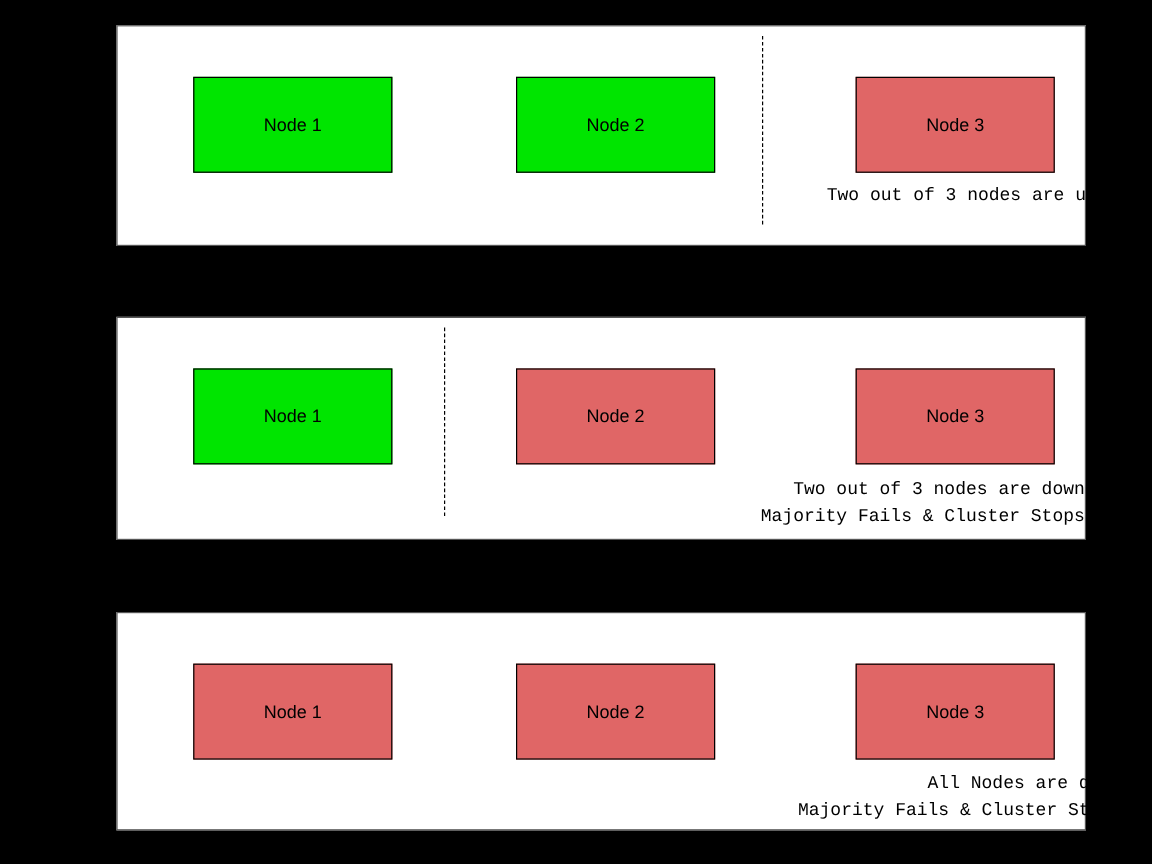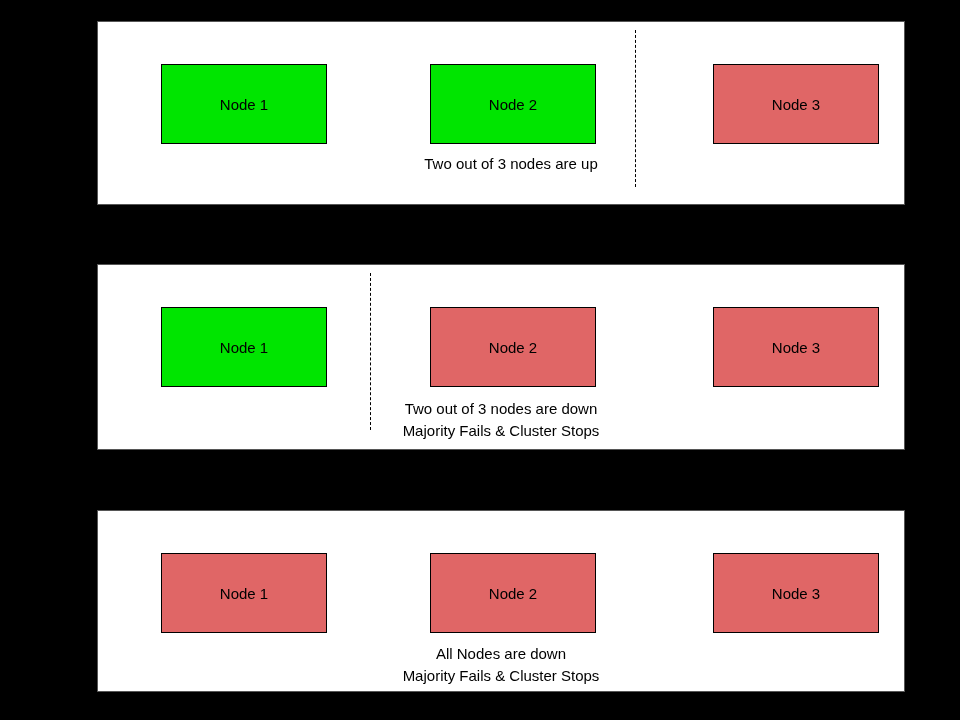--- a/index.html
+++ b/index.html
@@ -52,28 +52,29 @@
     width: 0;
     border-left: 1px dashed #000;
   }
   .panel-1 .divider { left: 537px; }
   .panel-2 .divider { left: 272px; }
 
   .caption {
     position: absolute;
     left: 0;
     width: 100%;
-    text-align: center;
+    text-align: right;
     font-size: 15px;
     line-height: 22px;
     color: var(--text, #000);
+    font-family: Liberation Mono, monospace;
   }
   .panel-1 .caption { top: 131px; left: 10px; }
   .panel-2 .caption { top: 133px; }
-  .panel-3 .caption { top: 132px; }
+  .panel-3 .caption { top: 132px; padding-left: 31px; }
 </style>
 </head>
 <body>
 
 <div class="canvas">
 
   <div class="panel panel-1">
     <div class="node node-pos-1" data-status="up">
       <span>Node 1</span>
     </div>

